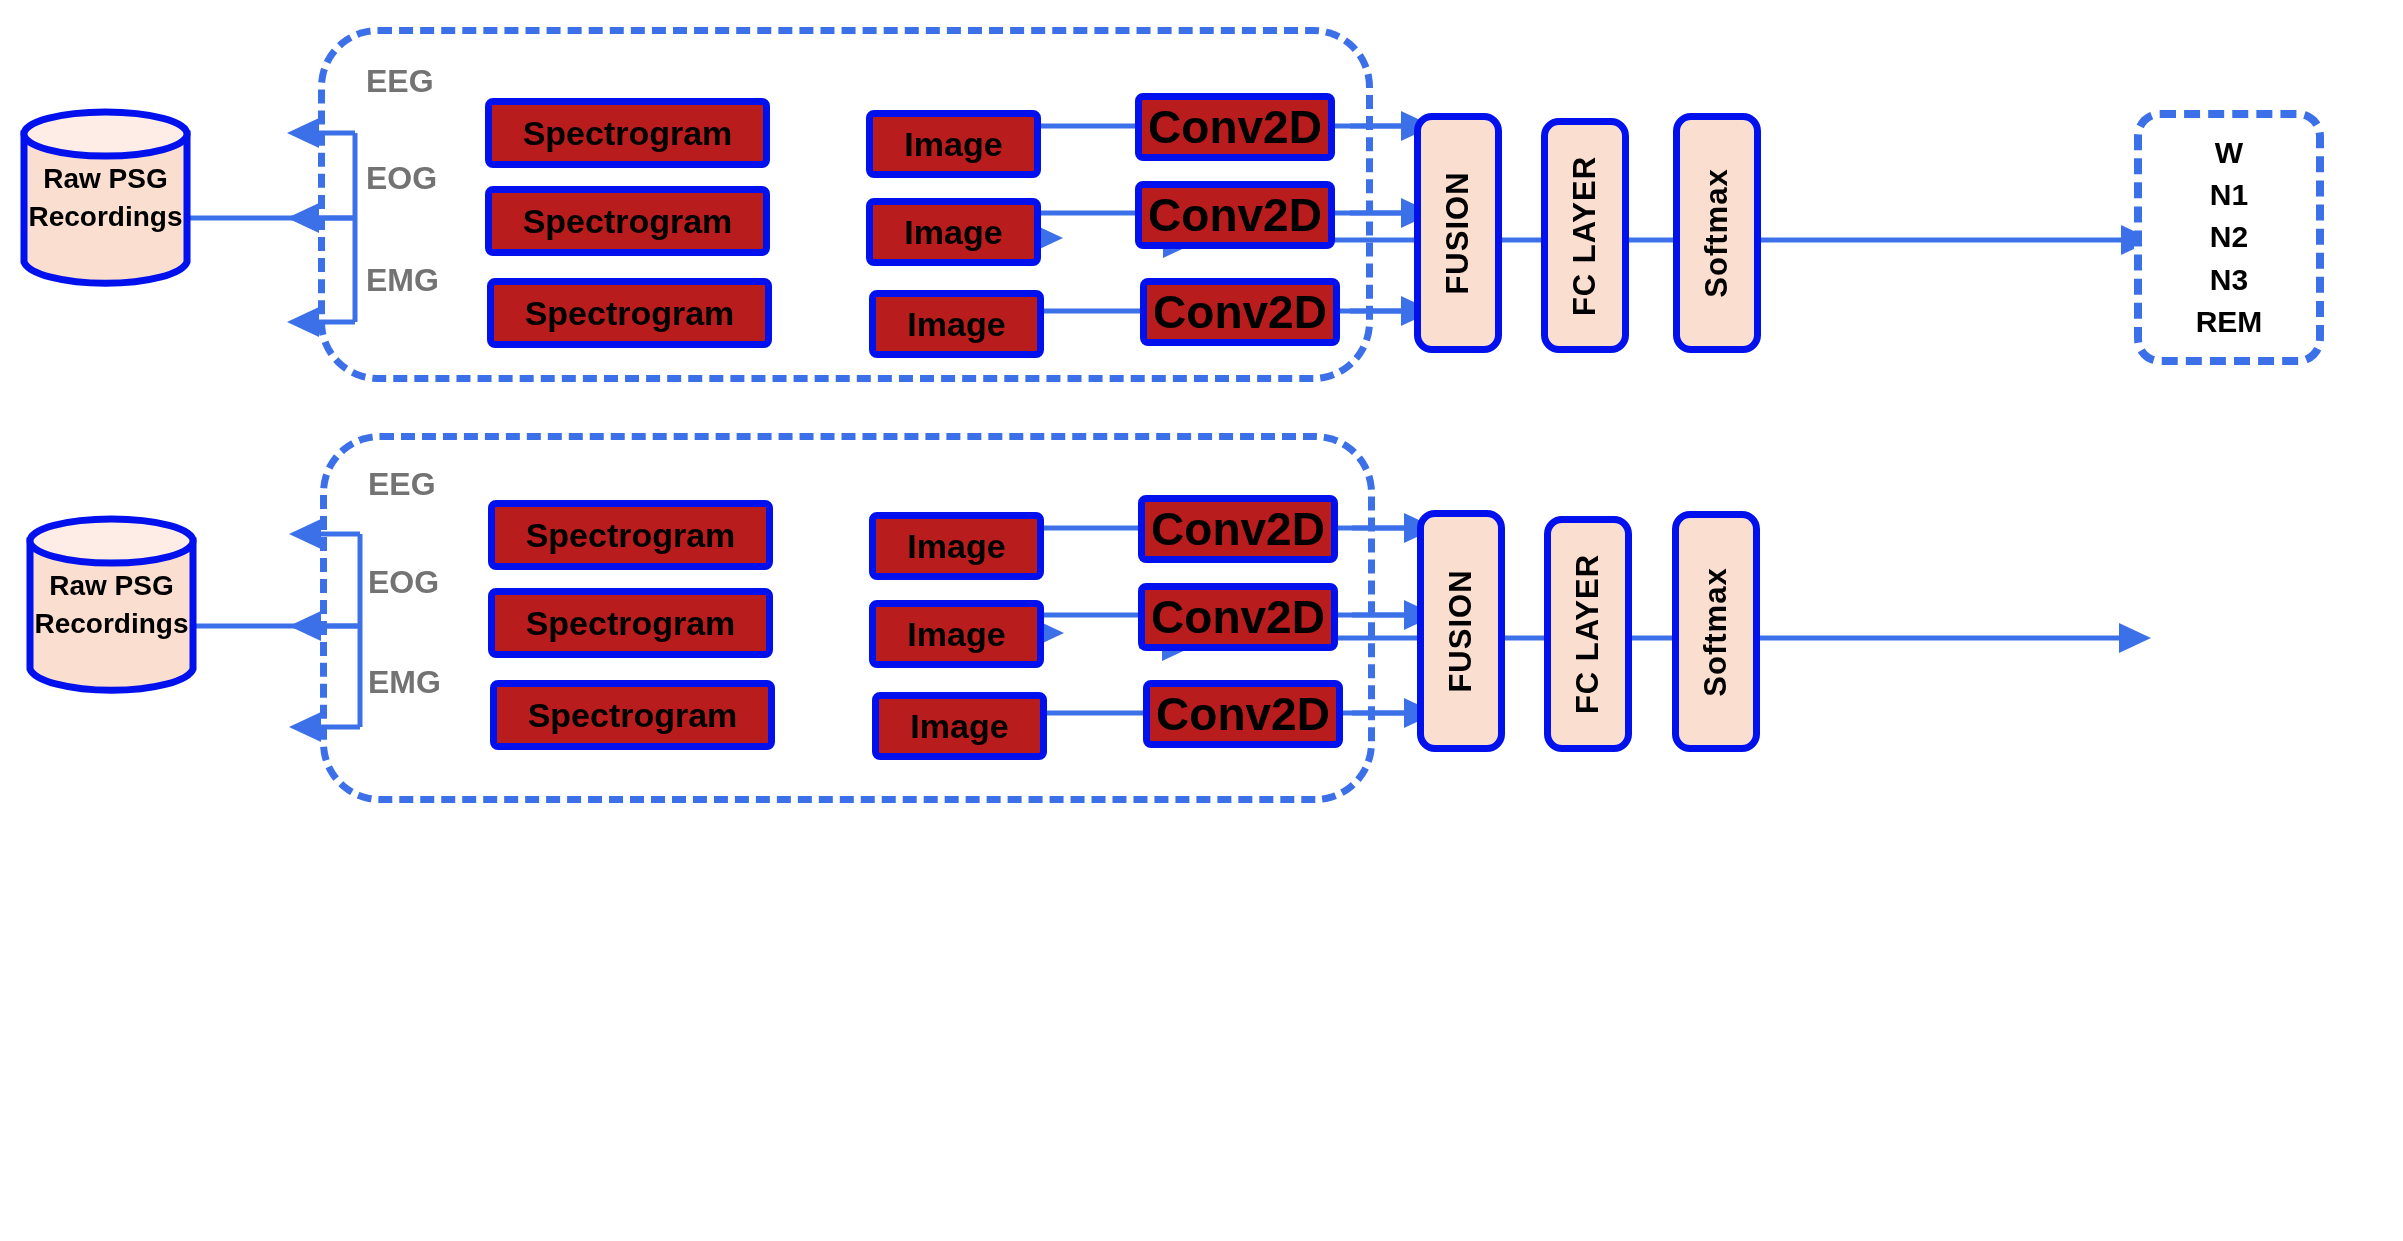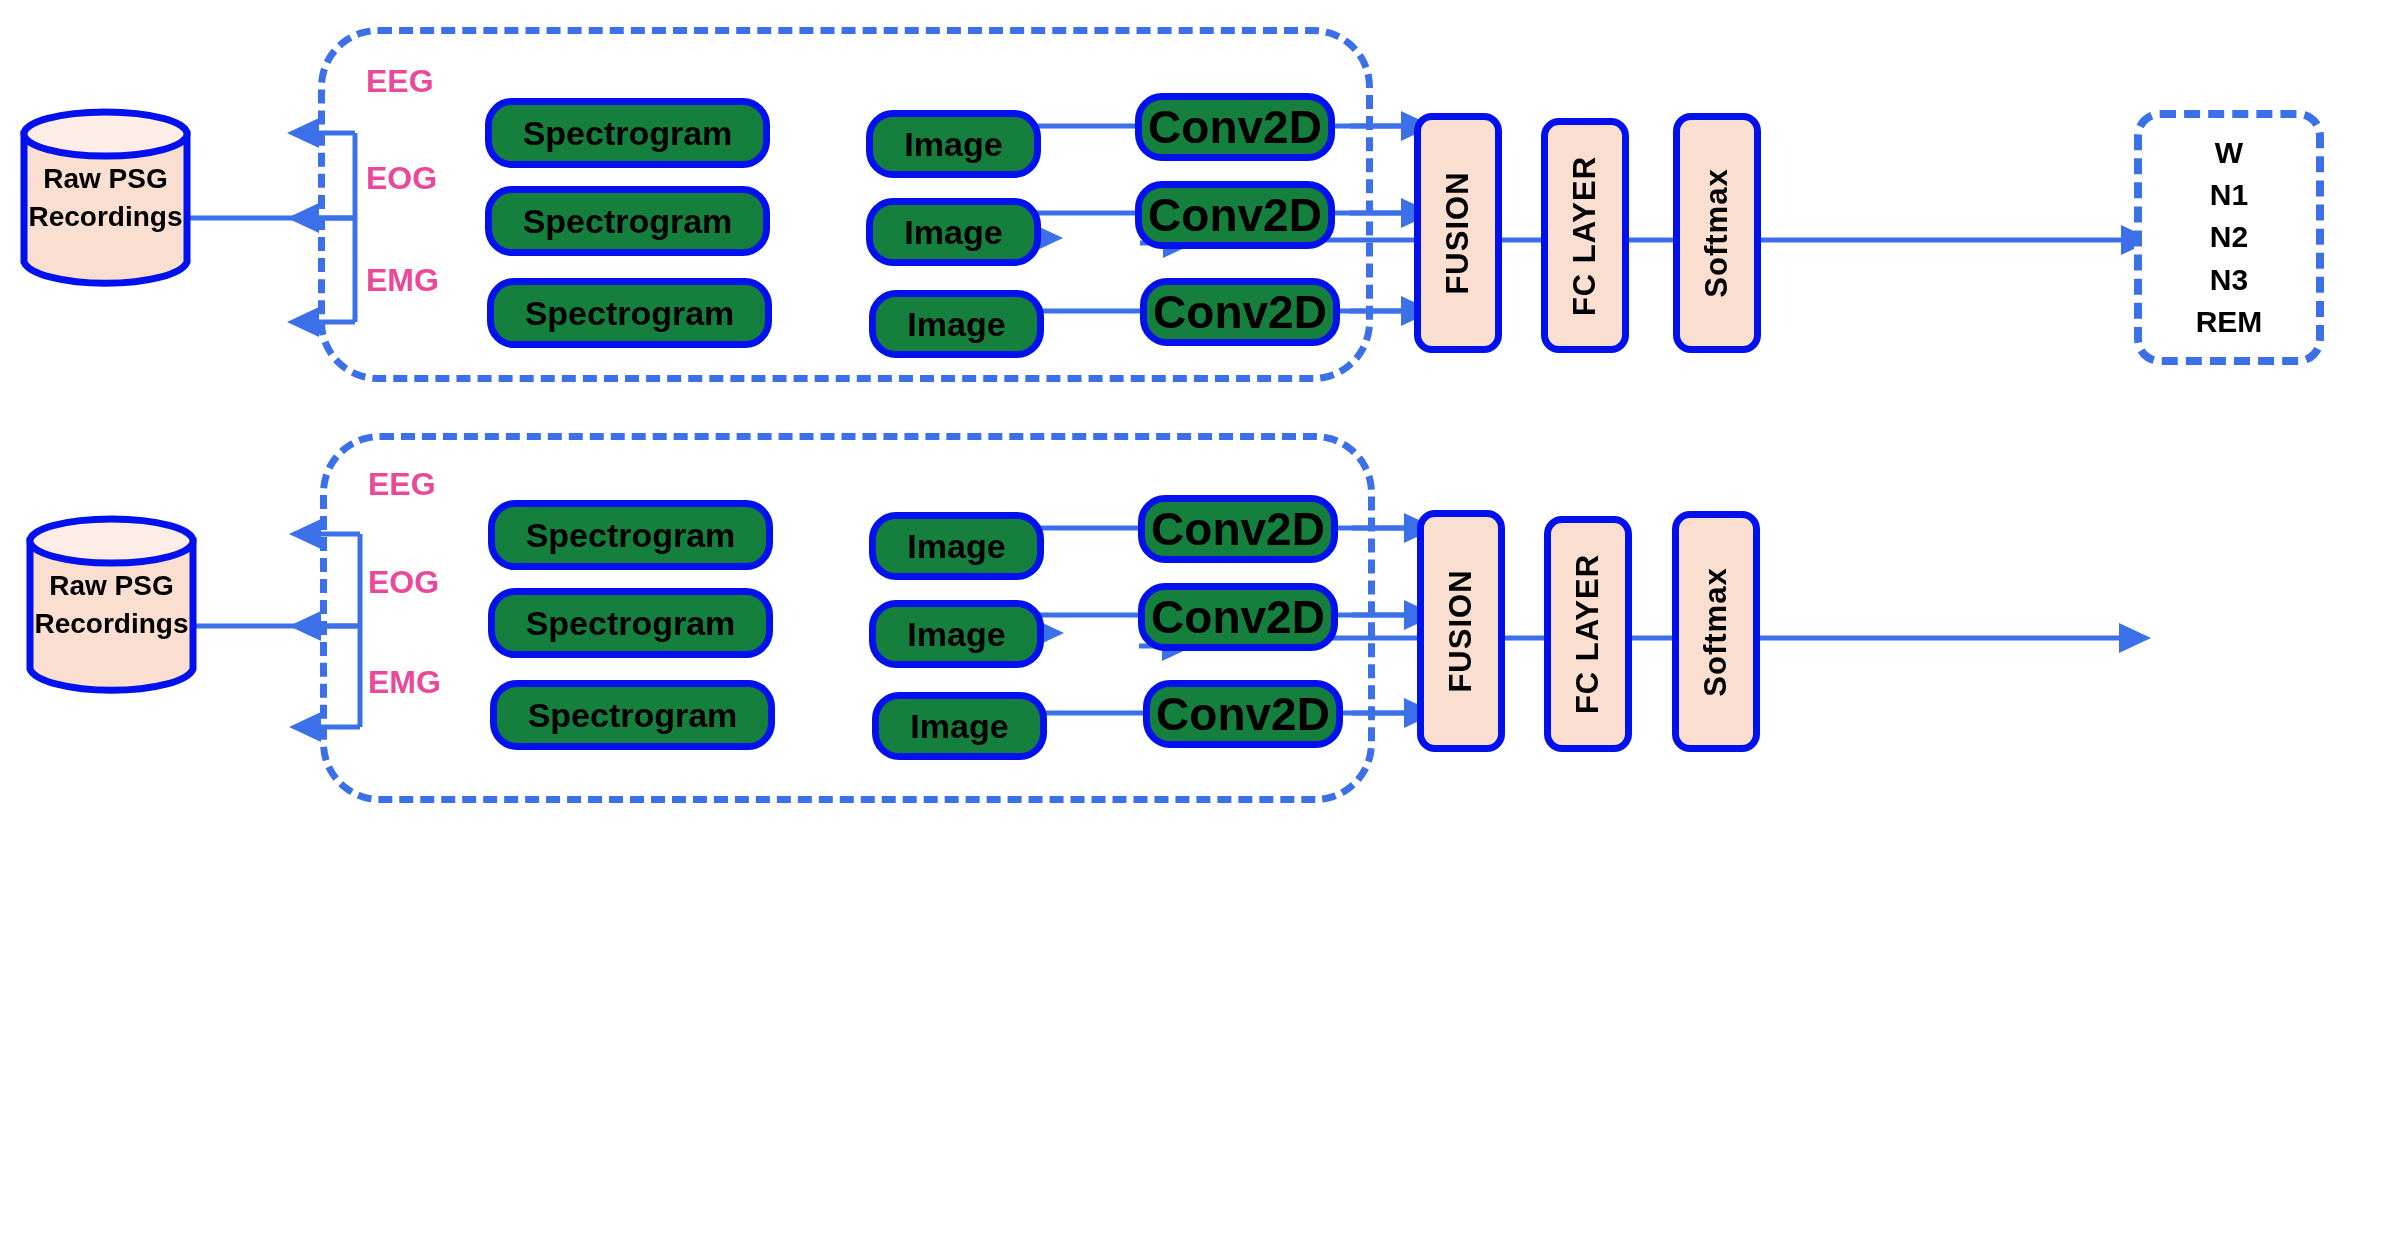--- a/index.html
+++ b/index.html
@@ -2,23 +2,23 @@
 <html><head>
 <meta charset="utf-8">
 <style>
   html,body{margin:0;padding:0;background:#ffffff;}
   body{font-family:"Liberation Sans","DejaVu Sans",sans-serif;}
   #stage{position:relative;width:2403px;height:1241px;background:#ffffff;overflow:hidden;}
 
   
   .pbox{
     position:absolute;box-sizing:border-box;
-    background:#15803d;
+    background:#b91c1c;
     border:7px solid #0011EE;
-    border-radius:27px;
+    border-radius:8px;
     display:flex;align-items:center;justify-content:center;
     color:#000000;
     font-weight:bold;
     font-family:"Liberation Sans","DejaVu Sans",sans-serif;
   }
   .pbox.wide{font-size:34px;}
   .pbox.img{font-size:34px;margin-top:12px;}
   .pbox.cnv{font-size:46px;}
 
   
@@ -72,21 +72,21 @@
     text-align:center;
     font-size:28px;font-weight:bold;color:#000;
     line-height:1.35;
     font-family:"Liberation Sans","DejaVu Sans",sans-serif;
     pointer-events:none;
   }
 
   
   .chlabel{
     position:absolute;
-    font-size:32px;font-weight:bold;color:#ec4899;
+    font-size:32px;font-weight:bold;color:#737373;
     font-family:"Liberation Sans","DejaVu Sans",sans-serif;
     white-space:nowrap;
   }
 
   
   .wires{position:absolute;left:0;top:0;width:2403px;height:1241px;pointer-events:none;}
 </style>
 </head>
 <body>
 

